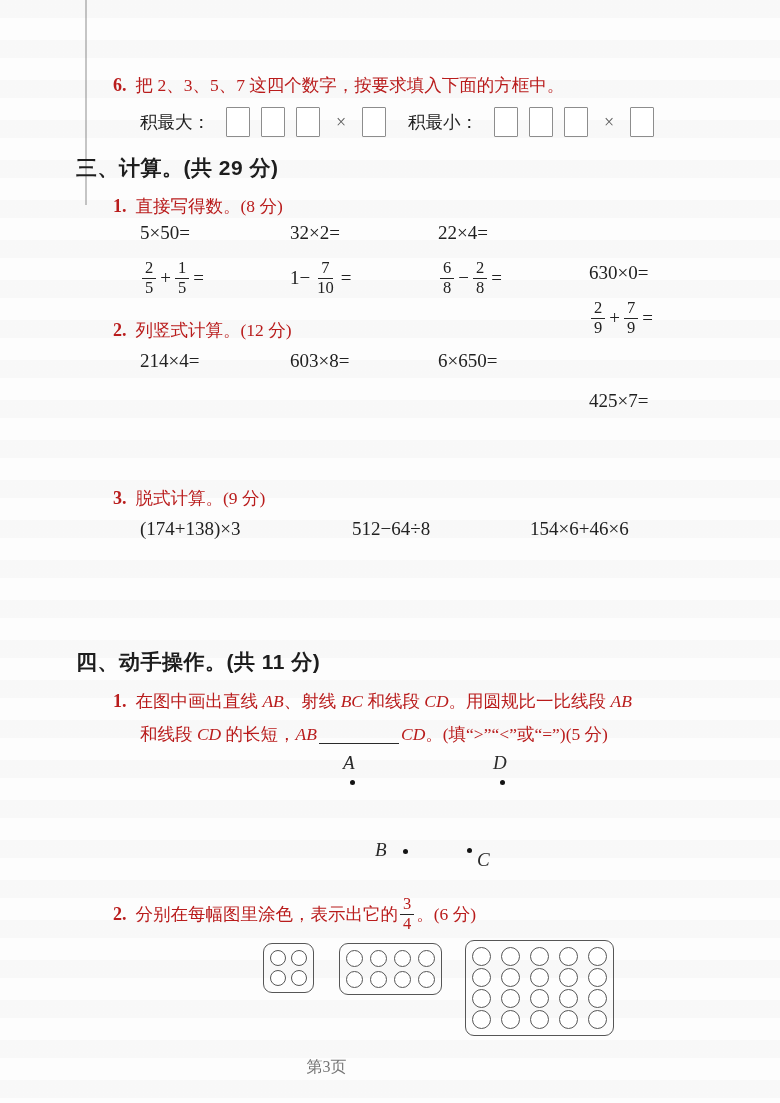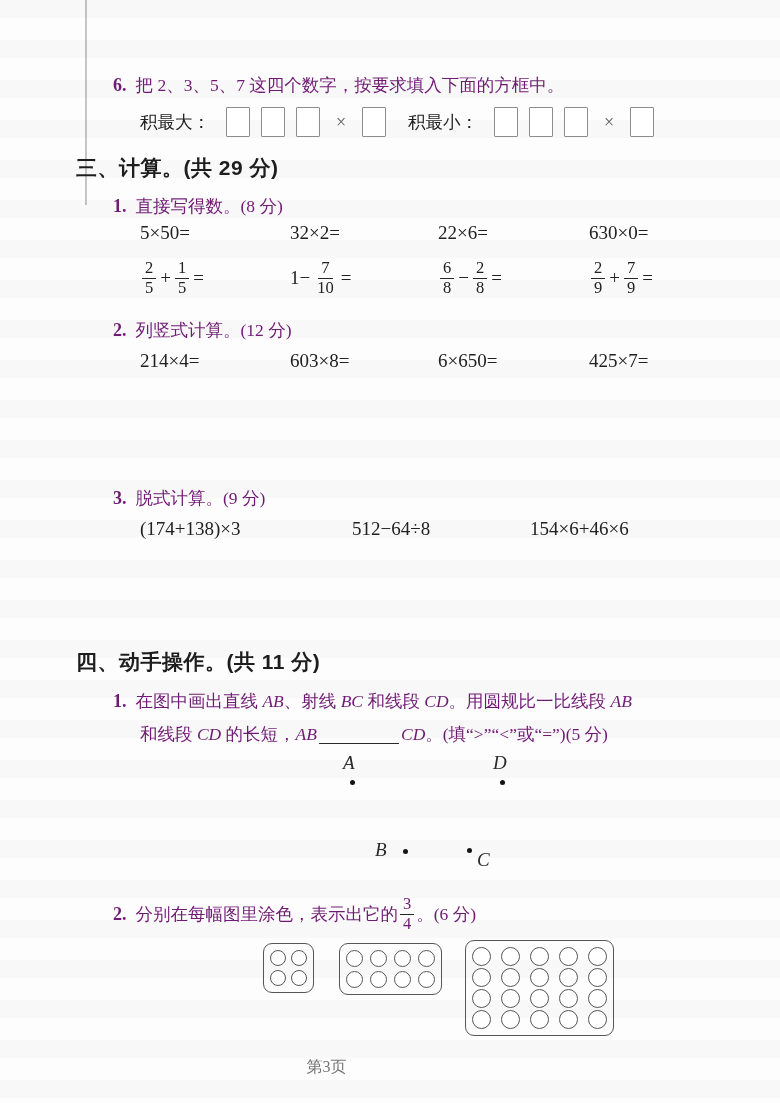--- a/index.html
+++ b/index.html
@@ -1,33 +1,33 @@
 <!DOCTYPE html>
 <html><head>
 <meta charset="utf-8">
 <style>
   html,body{margin:0;padding:0;width:780px;height:1103px;overflow:hidden;}
   body{position:relative;background:#fdfdfd;font-family:"Liberation Serif",serif;color:#212121;}
   .scanbands{position:absolute;inset:0;pointer-events:none;
     background:repeating-linear-gradient(180deg,rgba(0,0,0,0.018) 0 18px,rgba(255,255,255,0) 18px 40px);}
   .abs{position:absolute;}
   .marginline{position:absolute;left:85px;top:0;width:2px;height:205px;background:rgba(0,0,0,0.22);}
-  .itemline{font-size:17.5px;white-space:nowrap;color:#701a75;}
+  .itemline{font-size:17.5px;white-space:nowrap;color:#b91c1c;}
   .qnum{font-weight:bold;margin-right:9px;font-size:18px;}
   .heading{font-family:"Liberation Sans",sans-serif;font-weight:700;font-size:21px;color:#1d1d1d;letter-spacing:0.5px;white-space:nowrap;}
   
   .boxgroup{position:absolute;display:flex;align-items:center;gap:11px;font-size:17.5px;}
   .bglabel{margin-right:5px;}
   .sqbox{display:inline-block;width:22px;height:28px;border:1.3px solid #8d8d8d;background:#fff;border-radius:1px;}
   .bgtimes{margin:0 5px;color:#5a5a5a;font-size:18px;}
   
   .exprrow{position:absolute;left:0;top:0;width:780px;height:28px;font-size:19px;}
   .exprrow .cell{position:absolute;top:0;white-space:nowrap;}
   .cols4 .cell:nth-child(1){left:140px;} .cols4 .cell:nth-child(2){left:290px;}
-  .cols4 .cell:nth-child(3){left:438px;} .cols4 .cell:nth-child(4){left:589px;}
+  .cols4 .cell:nth-child(3){left:438px;} .cols4 .cell:nth-child(4){left:589px;margin-top:40px;}
   .cols3 .cell:nth-child(1){left:140px;} .cols3 .cell:nth-child(2){left:352px;}
   .cols3 .cell:nth-child(3){left:530px;}
   .fracrow{height:52px;}
   .fracrow .cell{display:inline-flex;align-items:center;height:52px;gap:2px;}
   .frac{display:inline-flex;flex-direction:column;align-items:center;text-align:center;font-size:16.5px;line-height:1.12;margin:0 2px;}
   .fn{display:block;padding:0 3px;border-bottom:1.4px solid #262626;}
   .fd{display:block;padding:0 3px;}
   .ital{font-style:italic;font-family:"Liberation Serif",serif;}
   .tokenline{display:flex;align-items:center;white-space:pre;}
   .blankline{display:inline-block;width:80px;height:1.05em;border-bottom:1.2px solid #2a2a2a;margin:0 2px;}
@@ -75,21 +75,21 @@
   </div>
 
 <div class="abs heading" style="left:76px;top:154px;">三、计算。(共 29 分)</div>
 
 <div class="abs itemline" style="left:113px;top:194px;">
   <span class="qnum">1.</span><span>直接写得数。(8 分)</span>
 </div>
 <div class="exprrow cols4" style="top:222px;">
     <span class="cell">5×50=</span>
     <span class="cell">32×2=</span>
-    <span class="cell">22×6=</span>
+    <span class="cell">22×4=</span>
     <span class="cell">630×0=</span>
   </div>
 <div class="exprrow cols4 fracrow" style="top:252px;">
     <span class="cell">
       <span class="frac">
         <span class="fn">2</span>
         <span class="fd">5</span>
       </span>
       <span>+</span>
       <span class="frac">

